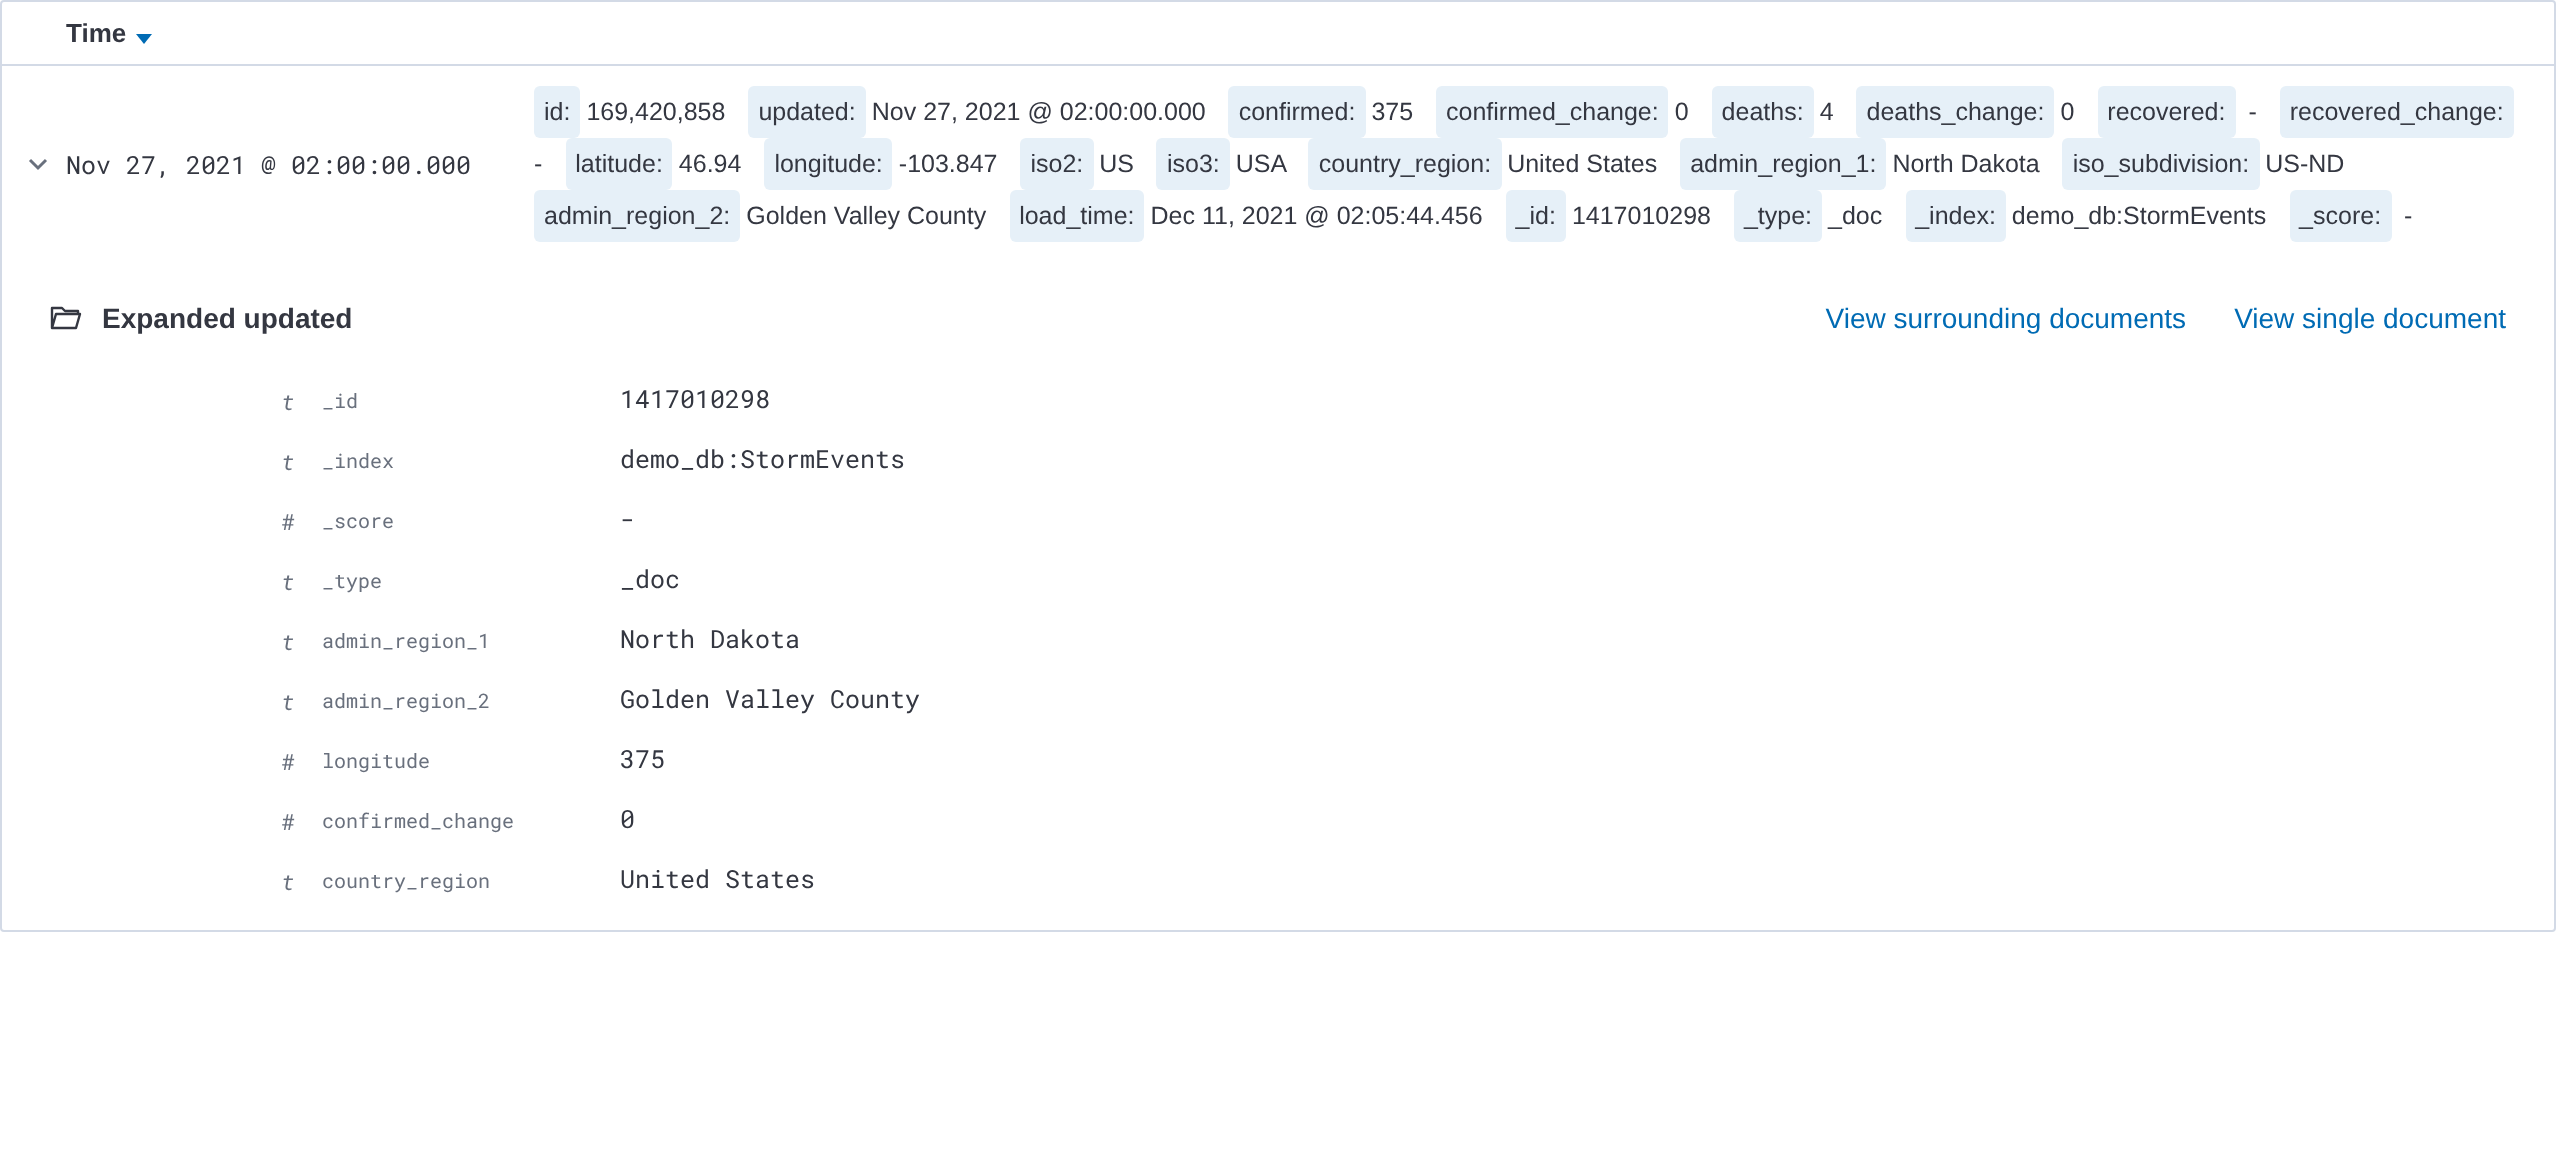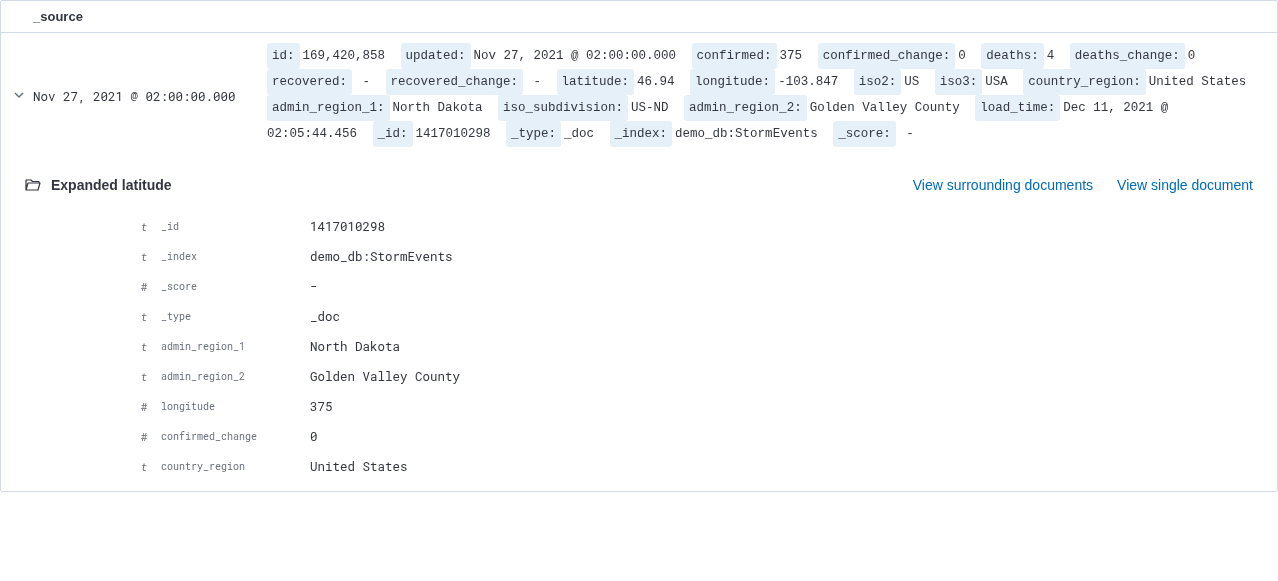--- a/index.html
+++ b/index.html
@@ -52,21 +52,21 @@
       margin-top: 2px;
       color: #69707D;
     }
     .time-value {
       font-family: "Roboto Mono", Consolas, Menlo, monospace;
       font-size: 12.5px;
       color: #343741;
       padding-top: 2px;
     }
     .source-content {
-      font-family: Liberation Mono, monospace;
+      font-family: Liberation Sans, sans-serif;
       font-size: 12.5px;
       line-height: 24px;
       color: #343741;
       padding-left: 24px;
     }
     .field-label {
       background: #e6f0f8;
       color: #343741;
       padding: 1px 5px;
       border-radius: 3px;
@@ -157,42 +157,47 @@
       padding-left: 12px;
     }
   </style>
 </head>
 <body>
 
 <div class="container">
 
   <div class="header-row">
     <div class="col-expand"></div>
-    <div class="col-source">
-      <span>_source</span>
+    <div class="col-time">
+      <span>Time</span>
+      <span class="sort-icon">
+        <svg viewBox="0 0 10 10" width="10" height="10">
+            <path d="M5 8 L1 3 L9 3 Z" fill="#006bb4"></path>
+          </svg>
+      </span>
     </div>
   </div>
 
   <div class="data-row">
     <div class="col-expand">
       <svg class="expand-icon" viewBox="0 0 12 12">
           <path d="M2 4 L6 8 L10 4" stroke="#69707D" stroke-width="1.5" fill="none"></path>
         </svg>
     </div>
     <div class="col-time time-value">Nov 27, 2021 @ 02:00:00.000</div>
     <div class="col-source source-content" id="source-content"><span class="field-label">id:</span><span class="field-value">169,420,858 </span><span class="field-label">updated:</span><span class="field-value">Nov 27, 2021 @ 02:00:00.000 </span><span class="field-label">confirmed:</span><span class="field-value">375 </span><span class="field-label">confirmed_change:</span><span class="field-value">0 </span><span class="field-label">deaths:</span><span class="field-value">4 </span><span class="field-label">deaths_change:</span><span class="field-value">0 </span><span class="field-label">recovered:</span><span class="field-value"> -  </span><span class="field-label">recovered_change:</span><span class="field-value"> -  </span><span class="field-label">latitude:</span><span class="field-value">46.94 </span><span class="field-label">longitude:</span><span class="field-value">-103.847 </span><span class="field-label">iso2:</span><span class="field-value">US </span><span class="field-label">iso3:</span><span class="field-value">USA </span><span class="field-label">country_region:</span><span class="field-value">United States </span><span class="field-label">admin_region_1:</span><span class="field-value">North Dakota </span><span class="field-label">iso_subdivision:</span><span class="field-value">US-ND </span><span class="field-label">admin_region_2:</span><span class="field-value">Golden Valley County </span><span class="field-label">load_time:</span><span class="field-value">Dec 11, 2021 @ 02:05:44.456 </span><span class="field-label">_id:</span><span class="field-value">1417010298 </span><span class="field-label">_type:</span><span class="field-value">_doc </span><span class="field-label">_index:</span><span class="field-value">demo_db:StormEvents </span><span class="field-label">_score:</span><span class="field-value"> -  </span></div>
   </div>
 
   <div class="expanded-section">
     <div class="expanded-header">
       <div class="expanded-title">
         <svg class="folder-icon" viewBox="0 0 16 16">
           <path d="M1.5 3 L6 3 L7.5 4.5 L14 4.5 L14 6 L3 6 L1 13 L1 3 Z M3 6 L15 6 L13 13 L1 13 Z" fill="none" stroke="#343741" stroke-width="1.2" stroke-linejoin="round"></path>
         </svg>
-        <span>Expanded latitude</span>
+        <span>Expanded updated</span>
       </div>
       <div class="action-links">
         <a class="action-link">View surrounding documents</a>
         <a class="action-link">View single document</a>
       </div>
     </div>
 
 
     <div class="field-table" id="field-table">
         <div class="field-row">

